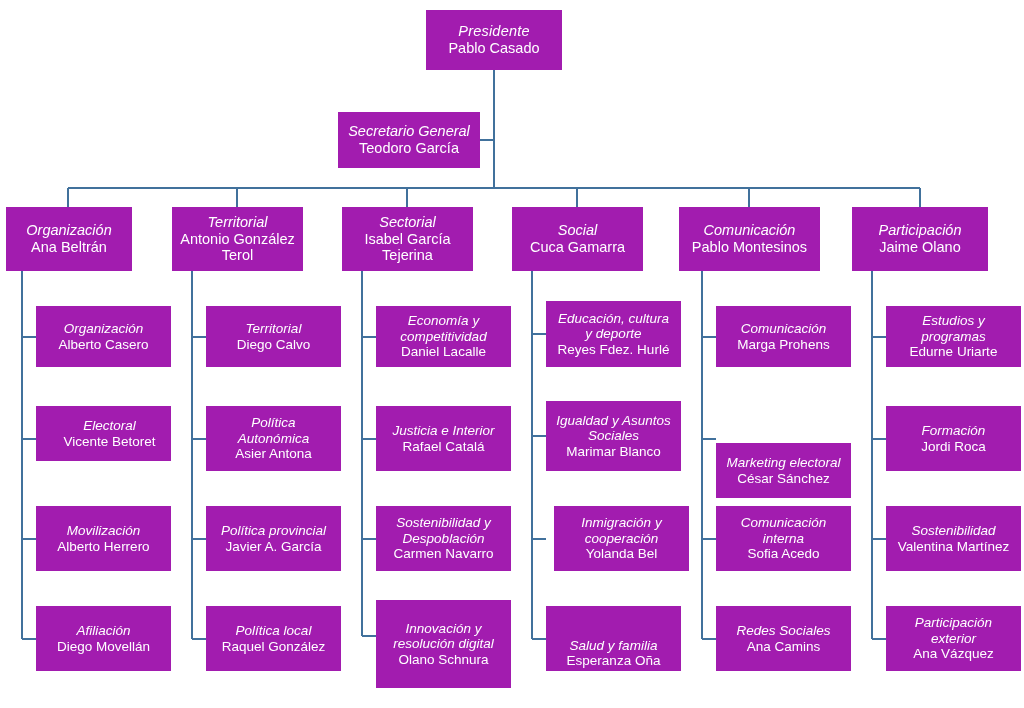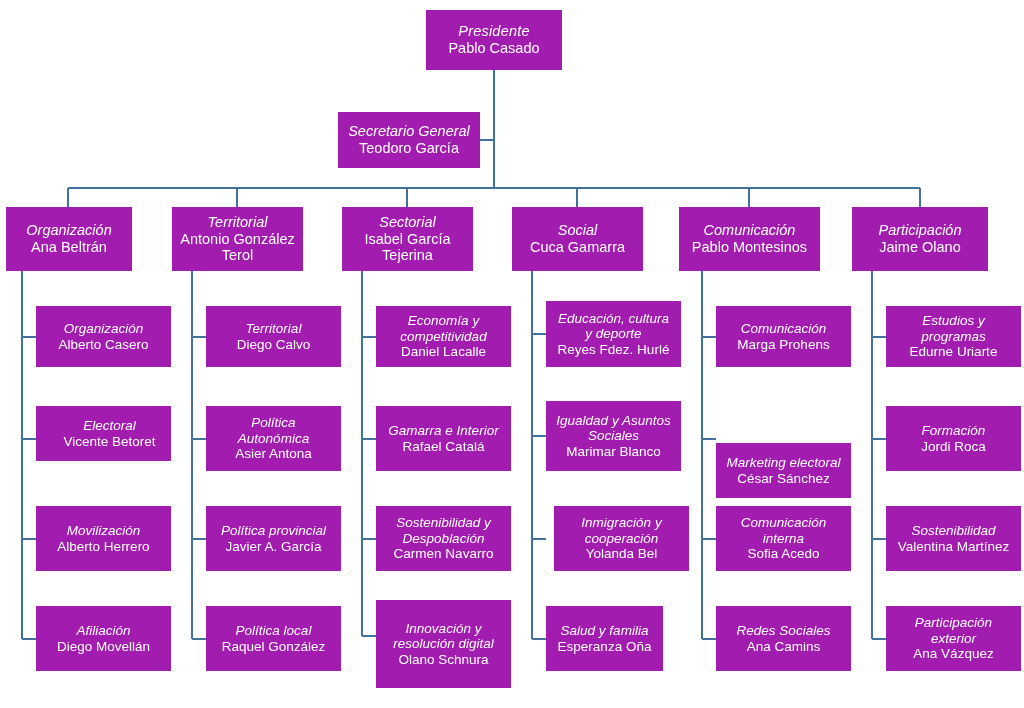--- a/index.html
+++ b/index.html
@@ -172,21 +172,21 @@
     <span class="role">Política local</span>
     <span class="person">Raquel González</span>
   </div>
 
   <div class="node lvl3" style="left:376px; top:306px; width:135px; height:61px;">
     <span class="role">Economía y
 competitividad</span>
     <span class="person">Daniel Lacalle</span>
   </div>
   <div class="node lvl3" style="left:376px; top:406px; width:135px; height:65px;">
-    <span class="role">Gamarra e Interior</span>
+    <span class="role">Justicia e Interior</span>
     <span class="person">Rafael Catalá</span>
   </div>
   <div class="node lvl3" style="left:376px; top:506px; width:135px; height:65px;">
     <span class="role">Sostenibilidad y
 Despoblación</span>
     <span class="person">Carmen Navarro</span>
   </div>
   <div class="node lvl3" style="left:376px; top:600px; width:135px; height:88px;">
     <span class="role">Innovación y
 resolución digital</span>
@@ -201,21 +201,21 @@
   <div class="node lvl3" style="left:546px; top:401px; width:135px; height:70px;">
     <span class="role">Igualdad y Asuntos
 Sociales</span>
     <span class="person">Marimar Blanco</span>
   </div>
   <div class="node lvl3" style="left:546px; top:506px; width:135px; height:65px;margin-left:8px;">
     <span class="role">Inmigración y
 cooperación</span>
     <span class="person">Yolanda Bel</span>
   </div>
-  <div class="node lvl3" style="left:546px; top:606px; width:117px; height:65px;">
+  <div class="node lvl3" style="left:546px; top:606px; width:135px; height:65px;justify-content:flex-end;">
     <span class="role">Salud y familia</span>
     <span class="person">Esperanza Oña</span>
   </div>
 
   <div class="node lvl3" style="left:716px; top:306px; width:135px; height:61px;">
     <span class="role">Comunicación</span>
     <span class="person">Marga Prohens</span>
   </div>
   <div class="node lvl3" style="left:716px; top:411px; width:135px; height:55px;margin-top:32px;">
     <span class="role">Marketing electoral</span>

